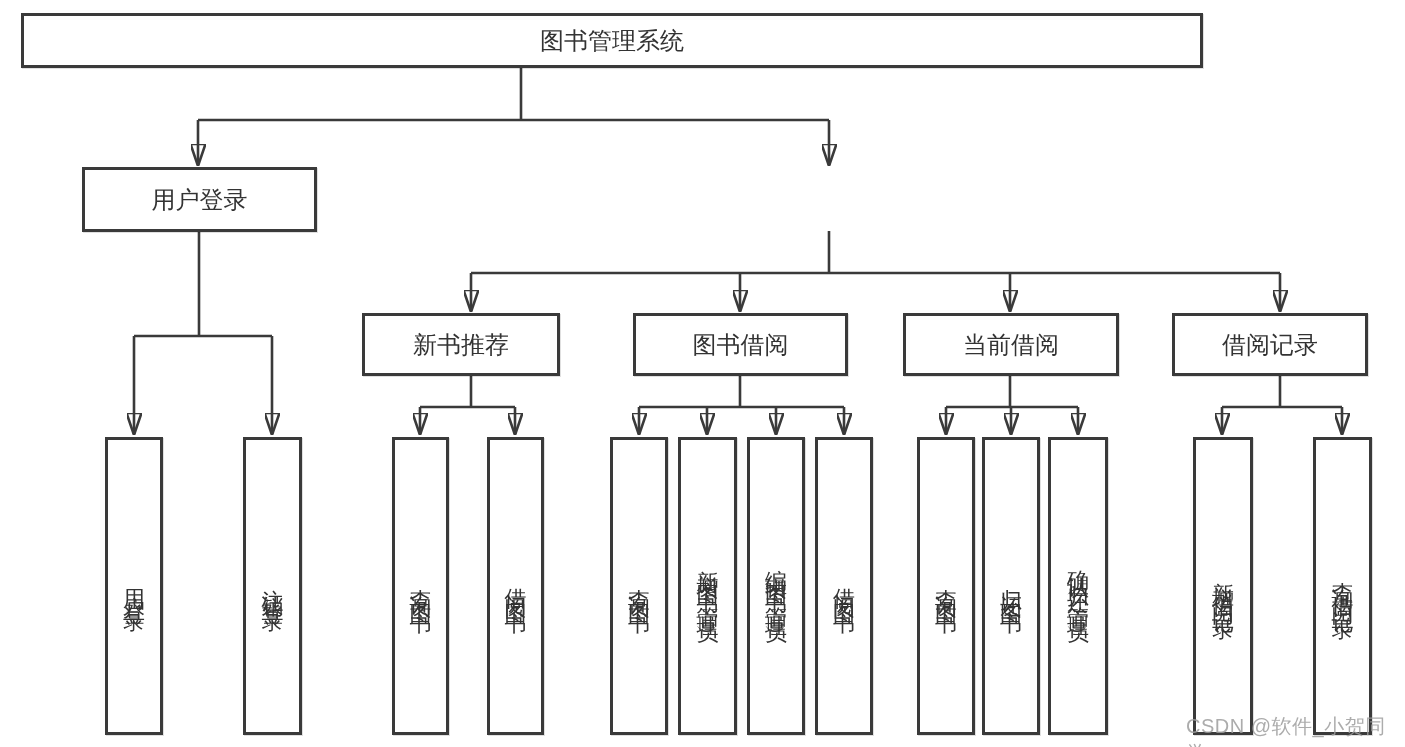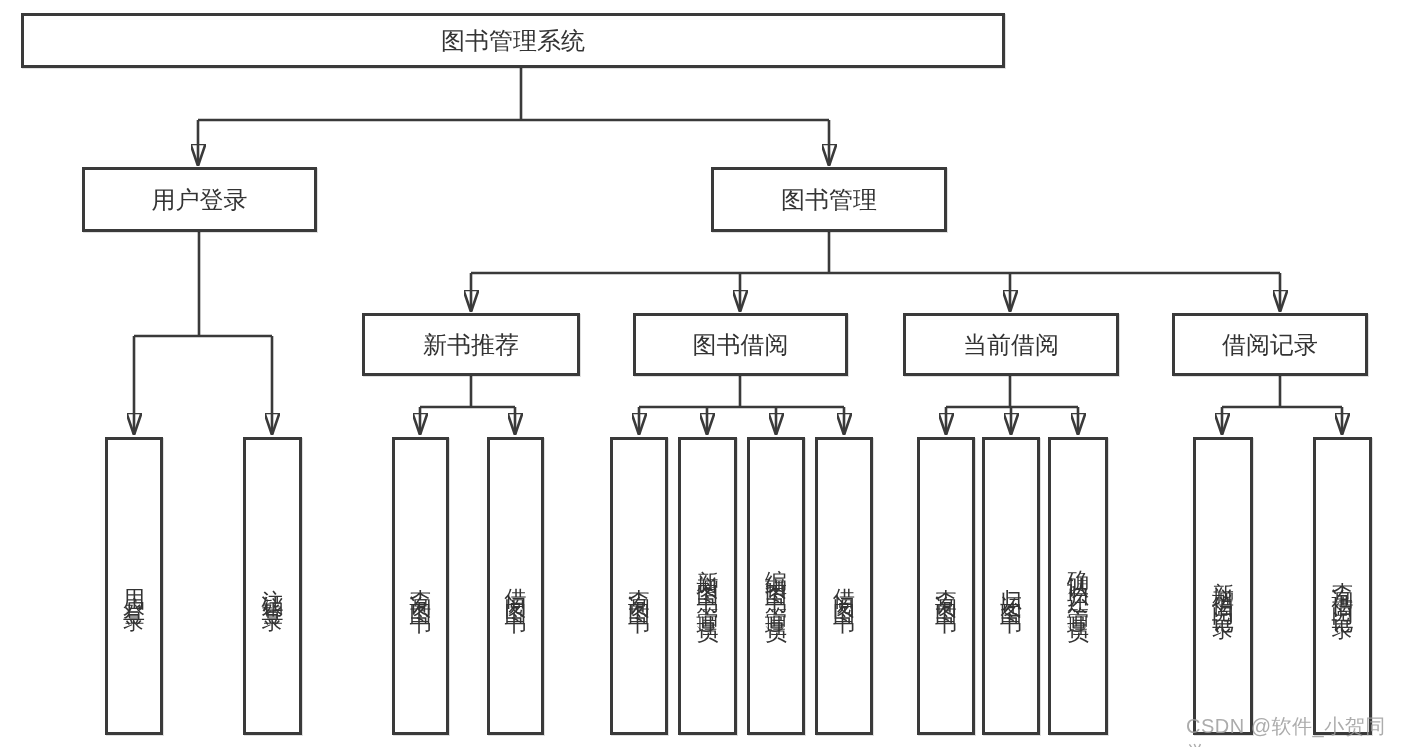--- a/index.html
+++ b/index.html
@@ -89,26 +89,25 @@
     <line x1="844" y1="407" x2="844" y2="434" marker-end="url(#arrow)" stroke="#3a3a3a"></line>
 
     <line x1="946" y1="407" x2="946" y2="434" marker-end="url(#arrow)" stroke="#3a3a3a"></line>
     <line x1="1011" y1="407" x2="1011" y2="434" marker-end="url(#arrow)" stroke="#3a3a3a"></line>
     <line x1="1078" y1="407" x2="1078" y2="434" marker-end="url(#arrow)" stroke="#3a3a3a"></line>
 
     <line x1="1222" y1="407" x2="1222" y2="434" marker-end="url(#arrow)" stroke="#3a3a3a"></line>
     <line x1="1342" y1="407" x2="1342" y2="434" marker-end="url(#arrow)" stroke="#3a3a3a"></line>
   </svg>
 
-  <div class="node" style="left:21px;top:13px;width:984px;height:55px;">图书管理系统</div>
+  <div class="node" style="left:21px;top:13px;width:1182px;height:55px;">图书管理系统</div>
 
   <div class="node" style="left:82px;top:167px;width:235px;height:65px;">用户登录</div>
-  <div class="node" style="left:711px;top:167px;width:236px;height:65px;">图书管理</div>
 
-  <div class="node" style="left:362px;top:313px;width:218px;height:63px;">新书推荐</div>
+  <div class="node" style="left:362px;top:313px;width:198px;height:63px;">新书推荐</div>
   <div class="node" style="left:633px;top:313px;width:215px;height:63px;">图书借阅</div>
   <div class="node" style="left:903px;top:313px;width:216px;height:63px;">当前借阅</div>
   <div class="node" style="left:1172px;top:313px;width:196px;height:63px;">借阅记录</div>
 
   <div class="node vnode" style="left:105px;top:437px;width:58px;height:298px;">用户登录</div>
   <div class="node vnode" style="left:243px;top:437px;width:59px;height:298px;">注销登录</div>
 
   <div class="node vnode" style="left:392px;top:437px;width:57px;height:298px;">查询图书</div>
   <div class="node vnode" style="left:487px;top:437px;width:57px;height:298px;">借阅图书</div>
 

